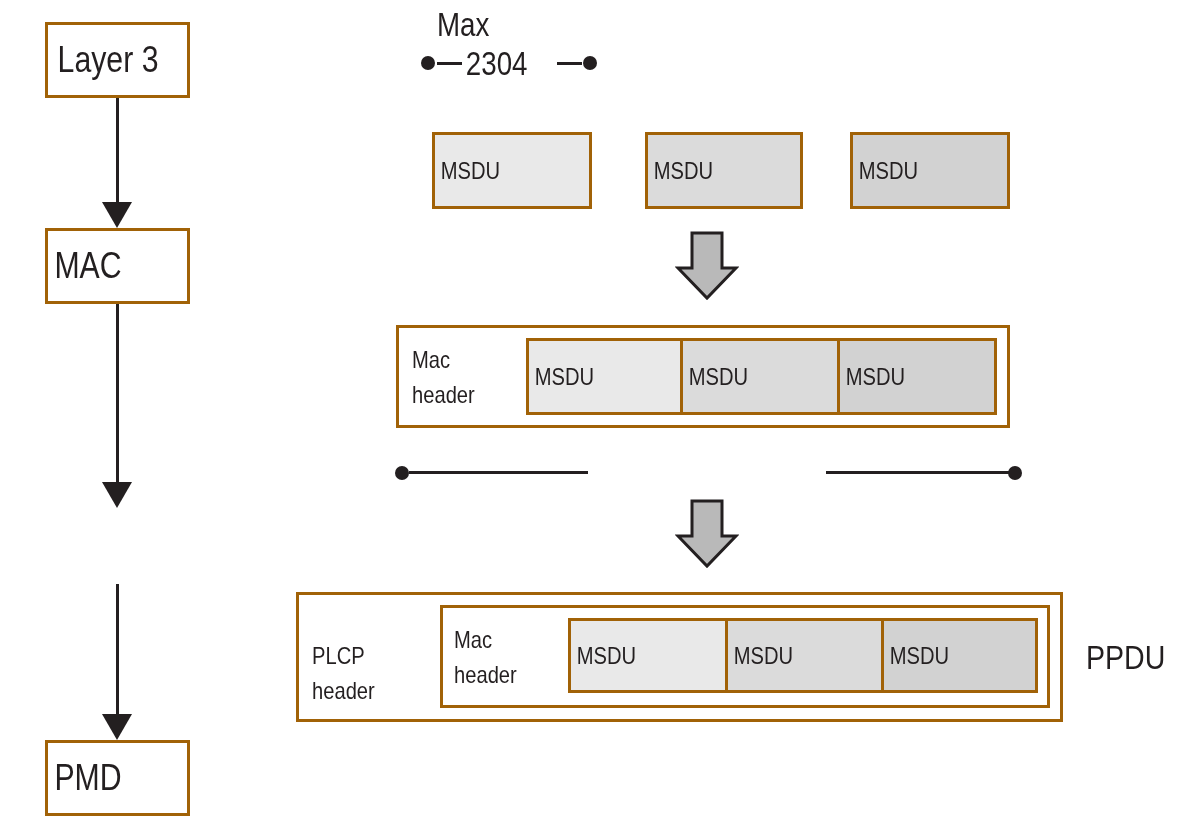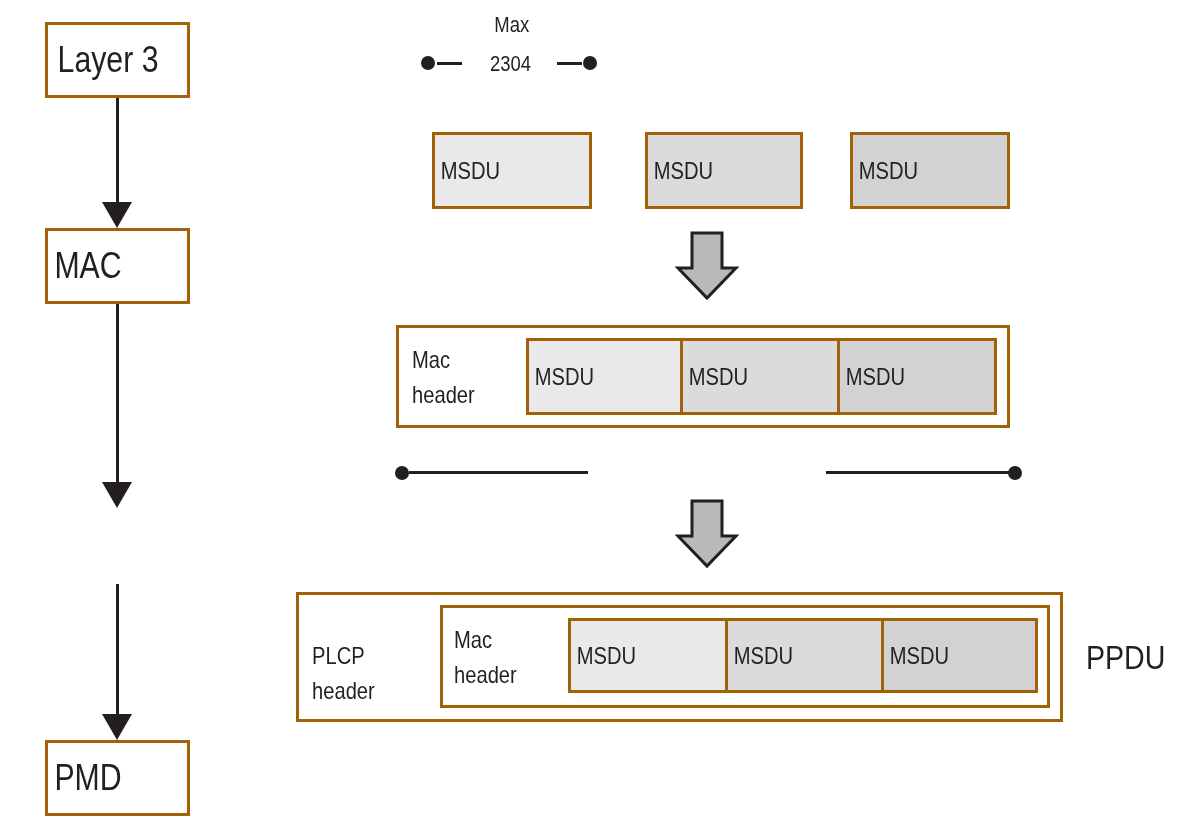--- a/index.html
+++ b/index.html
@@ -32,22 +32,22 @@
   .vline { position: absolute; width: 3px; background: #231f20; }
   .tri {
     position: absolute; width: 0; height: 0;
     border-left: 15px solid transparent;
     border-right: 15px solid transparent;
     border-top: 26px solid #231f20;
   }
   .dot { position: absolute; width: 14px; height: 14px; border-radius: 50%; background: #231f20; }
   .mline { position: absolute; height: 3px; background: #231f20; }
   .mtext {
-    position: absolute; display: flex; align-items: center; justify-content: center;
-    font-size: 22px;
+    position: absolute; display: flex; align-items: center; justify-content: flex-start;
+    font-size: 33px;
   }
   .hdr {
     position: absolute; display: flex; align-items: center;
     font-size: 24px; line-height: 35px;
   }
   .hdr-inner {
     display: inline-block;
     transform: scaleX(0.84);
     transform-origin: 0 50%;
     width: 116px;

